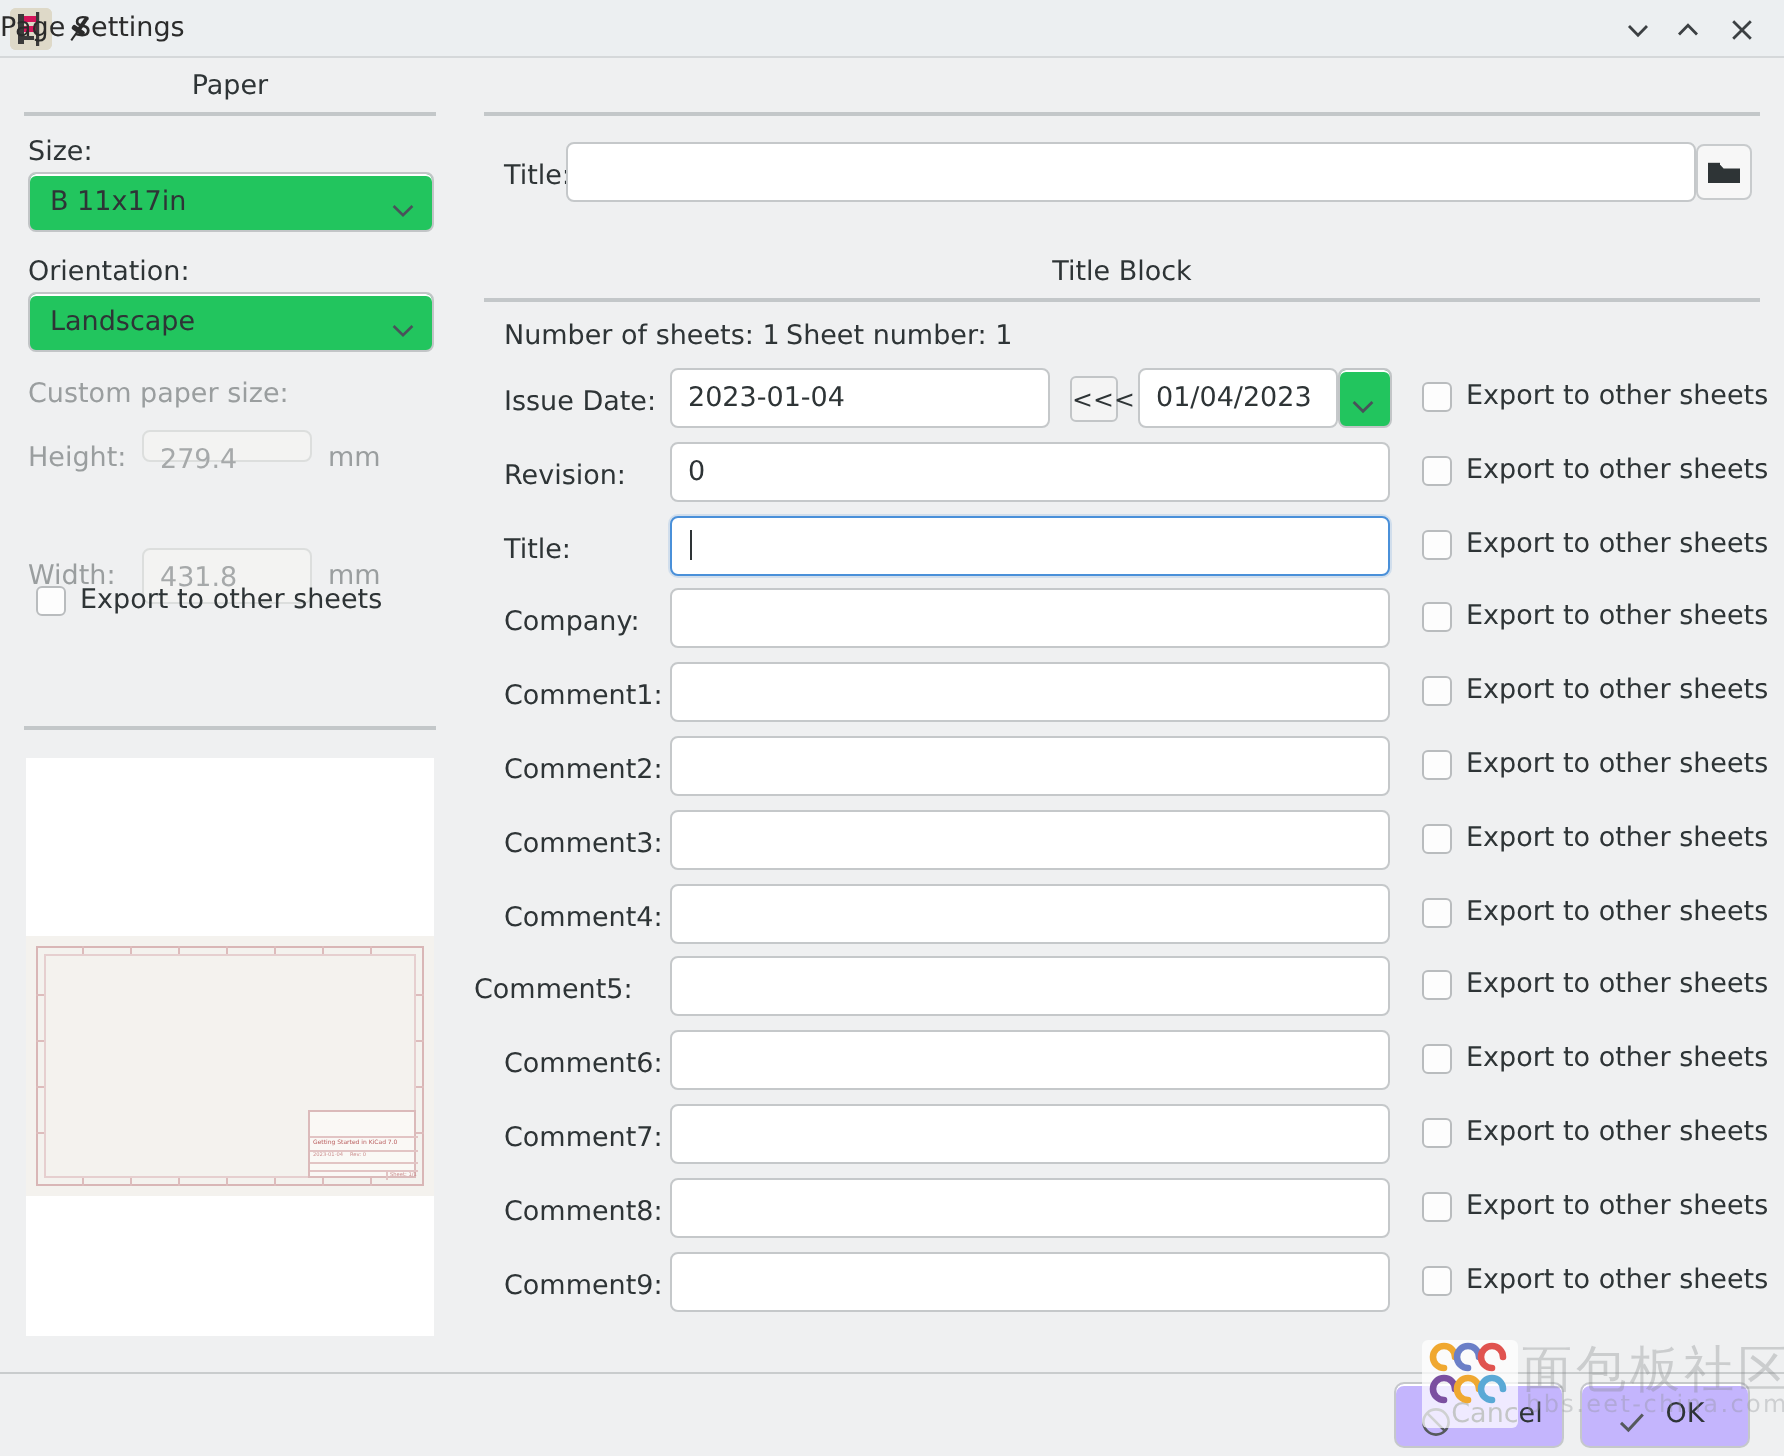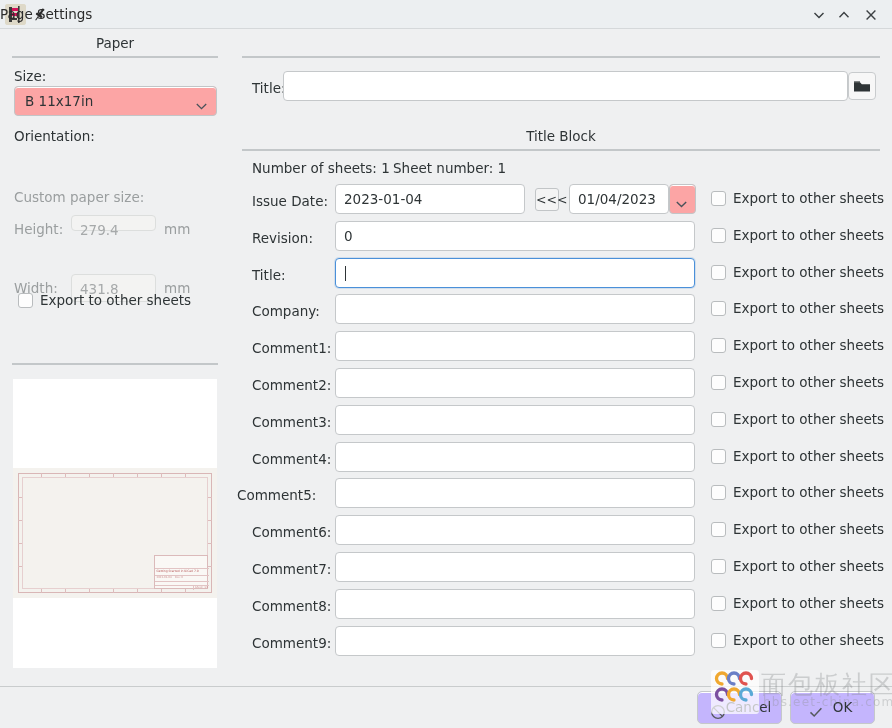--- a/index.html
+++ b/index.html
@@ -88,21 +88,21 @@
     position: absolute;
     font-size: 13.5px;
     color: #2e3436;
     white-space: nowrap;
   }
   .lbl.dim { color: #9a9e9f; }
 
   .combo {
     position: absolute;
     box-sizing: border-box;
-    background: #fca5a5;
+    background: #22c55e;
     border: 1px solid #c2c5c7;
     border-radius: 4px;
     box-shadow: inset 0 1px 0 #ffffff;
     padding-left: 24px;
   }
   .combo .cv {
     position: absolute;
     left: 10px; top: 0;
     line-height: 28px;
     font-size: 13.5px;
@@ -365,20 +365,28 @@
   <div class="combo" style="left:14px; top:57px; width:203px; height:30px;">
     <span class="cv" style="line-height:28px;">B 11x17in</span>
     <span class="chev">
       <svg width="11" height="7" viewBox="0 0 11 7">
           <path d="M0.8 1 L5.5 5.6 L10.2 1" fill="none" stroke="#49525a" stroke-width="1.3"></path>
         </svg>
     </span>
   </div>
 
   <div class="lbl" style="left:14px; top:99px;">Orientation:</div>
+  <div class="combo" style="left:14px; top:117px; width:203px; height:30px;">
+    <span class="cv" style="line-height:28px;">Landscape</span>
+    <span class="chev">
+      <svg width="11" height="7" viewBox="0 0 11 7">
+          <path d="M0.8 1 L5.5 5.6 L10.2 1" fill="none" stroke="#49525a" stroke-width="1.3"></path>
+        </svg>
+    </span>
+  </div>
 
   <div class="lbl dim" style="left:14px; top:160px;">Custom paper size:</div>
 
   <div class="lbl dim" style="left:14px; top:192px;">Height:</div>
   <div class="txt disabled" style="left:71px; top:186px; width:85px; height:16px;">
     <span class="tv">279.4</span>
   </div>
   <div class="lbl dim" style="left:164px; top:192px;">mm</div>
 
   <div class="lbl dim" style="left:14px; top:251px;">Width:</div>

